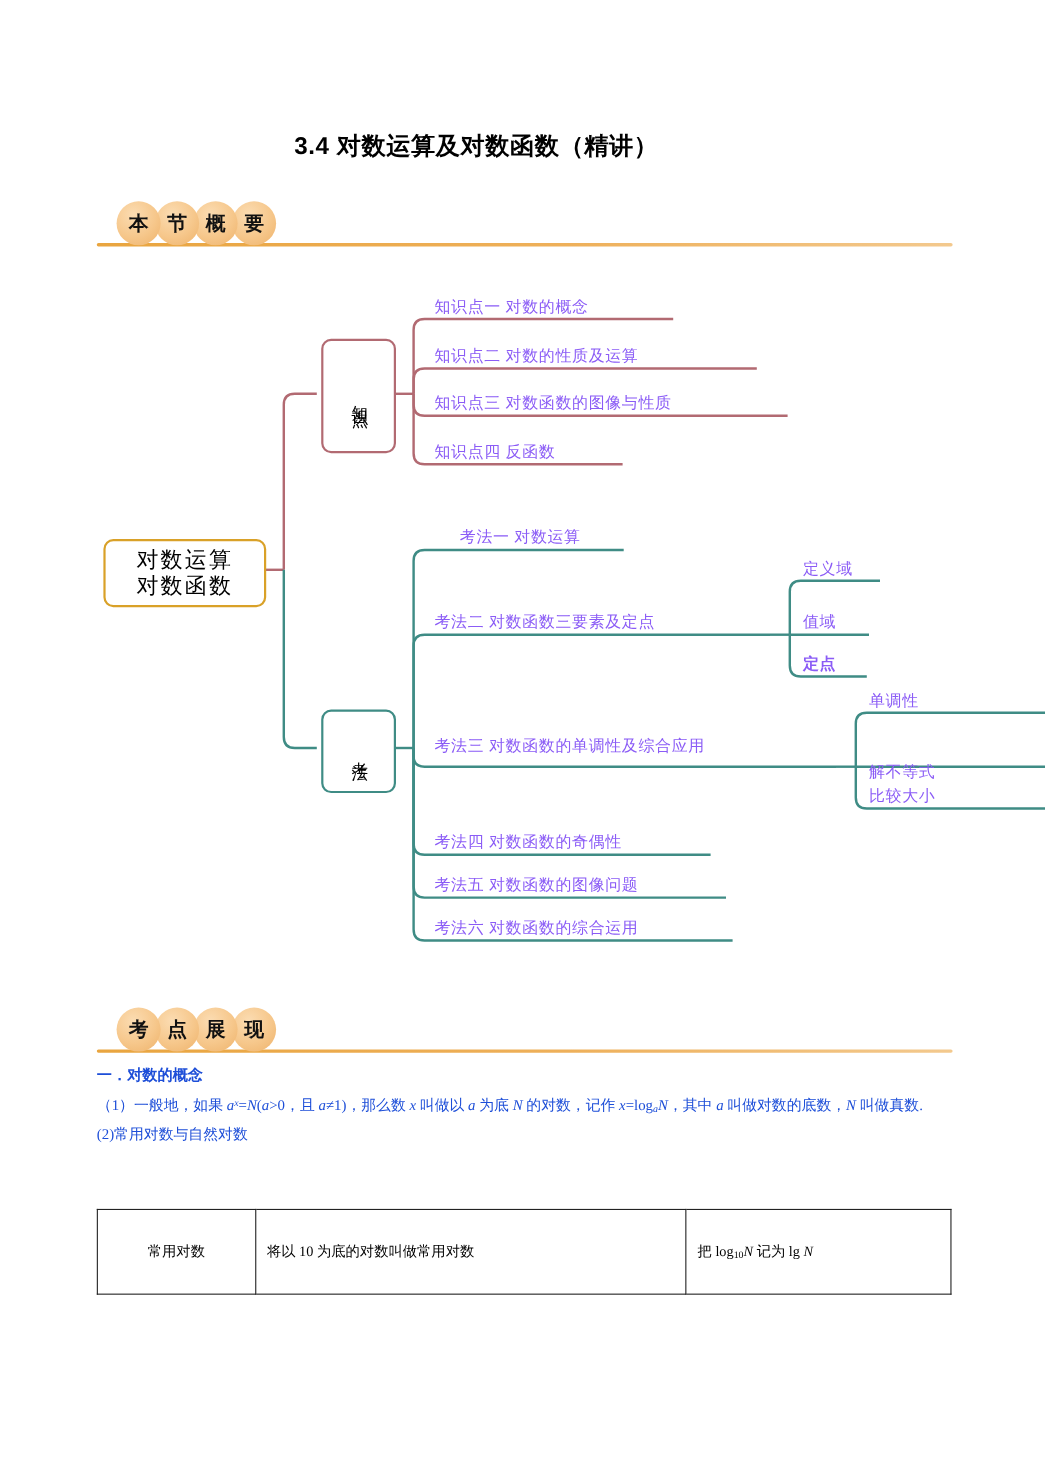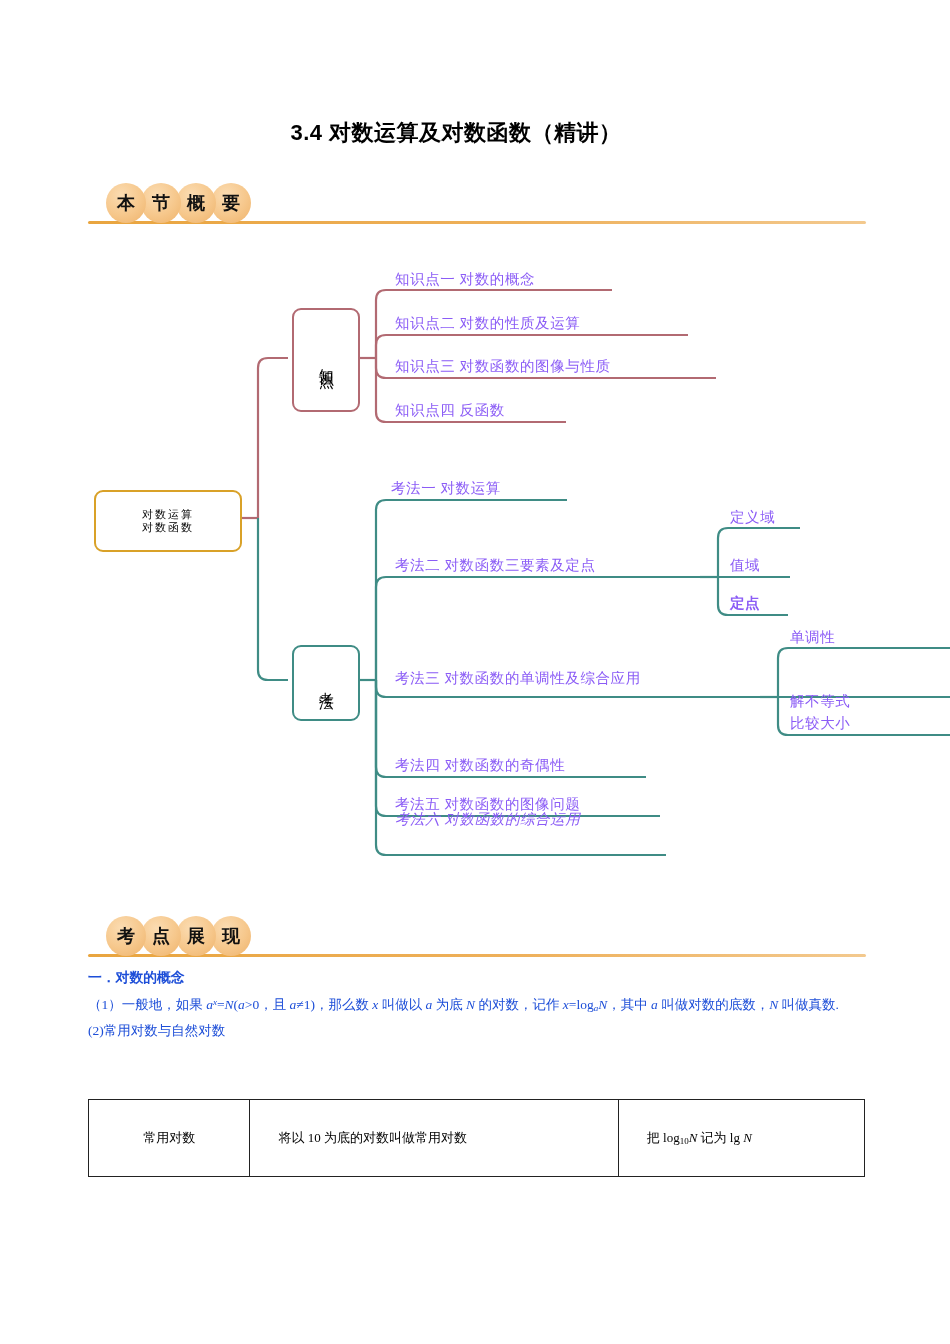--- a/index.html
+++ b/index.html
@@ -23,21 +23,20 @@
   .doc-title {
     position: absolute;
     left: 0;
     top: 118px;
     width: 866px;
     text-align: center;
     font-size: 22px;
     font-weight: bold;
     letter-spacing: 0.5px;
     font-family: "Liberation Sans", "DejaVu Sans", sans-serif;
-    padding-left: 23px;
   }
 
   
   .banner {
     position: absolute;
     left: 88px;
     width: 778px;
     height: 48px;
   }
   .banner .bubbles {
@@ -101,21 +100,21 @@
     text-align: center;
     border-radius: 9px;
     background: #fff;
     font-size: 15px;
     line-height: 1.22;
     letter-spacing: 1px;
     font-family: "Liberation Serif", "DejaVu Serif", serif;
   }
   .node-center {
     border: 2.6px solid #d9a128;
-    font-size: 11px;
+    font-size: 20px;
     letter-spacing: 2px;
   }
   .node-know { border: 2px solid #b26a72; }
   .node-exam { border: 2px solid #3f8c85; }
 
   
   .body-block {
     position: absolute;
     left: 88px;
     width: 784px;
@@ -140,21 +139,21 @@
     left: 88px;
     top: 1099px;
     width: 777px;
     border-collapse: collapse;
     font-size: 13px;
     font-family: "Liberation Serif", "DejaVu Serif", serif;
   }
   .tbl td {
     border: 1px solid #222;
     height: 68px;
-    padding: 4px 28px;
+    padding: 4px 10px;
     vertical-align: middle;
   }
   .tbl td.c1 { width: 128px; text-align: center; }
   .tbl td.c2 { width: 388px; }
   .tbl td.c3 { width: 229px; }
 </style>
 </head>
 <body>
 
 <div id="page">
@@ -225,26 +224,26 @@
 
     <div class="mm-node node-know" style="left:292px; top:58px; width:64px; height:100px; writing-mode:vertical-rl; letter-spacing:3px;">知识点</div>
 
     <div class="mm-node node-exam" style="left:292px; top:395px; width:64px; height:72px; writing-mode:vertical-rl; letter-spacing:3px;">考法</div>
 
     <div class="mm-label" style="left:395px; top:20px;">知识点一  对数的概念</div>
     <div class="mm-label" style="left:395px; top:64px;">知识点二  对数的性质及运算</div>
     <div class="mm-label" style="left:395px; top:107px;">知识点三  对数函数的图像与性质</div>
     <div class="mm-label" style="left:395px; top:151px;">知识点四  反函数</div>
 
-    <div class="mm-label" style="left:391px; top:229px;font-family:Liberation Serif, serif;">考法一  对数运算</div>
+    <div class="mm-label" style="left:418px; top:229px;font-family:Liberation Serif, serif;">考法一  对数运算</div>
     <div class="mm-label" style="left:395px; top:306px;">考法二  对数函数三要素及定点</div>
     <div class="mm-label" style="left:395px; top:419px;">考法三  对数函数的单调性及综合应用</div>
     <div class="mm-label" style="left:395px; top:506px;">考法四  对数函数的奇偶性</div>
     <div class="mm-label" style="left:395px; top:545px;">考法五  对数函数的图像问题</div>
-    <div class="mm-label" style="left:395px; top:560px;font-style:italic;">考法六  对数函数的综合运用</div>
+    <div class="mm-label" style="left:395px; top:584px;">考法六  对数函数的综合运用</div>
 
     <div class="mm-label" style="left:730px; top:258px;">定义域</div>
     <div class="mm-label" style="left:730px; top:306px;">值域</div>
     <div class="mm-label" style="left:730px; top:344px;font-weight:bold;">定点</div>
 
     <div class="mm-label" style="left:790px; top:378px;">单调性</div>
     <div class="mm-label" style="left:790px; top:426px;margin-top:16px;">解不等式</div>
     <div class="mm-label" style="left:790px; top:464px;">比较大小</div>
 
   </div>

